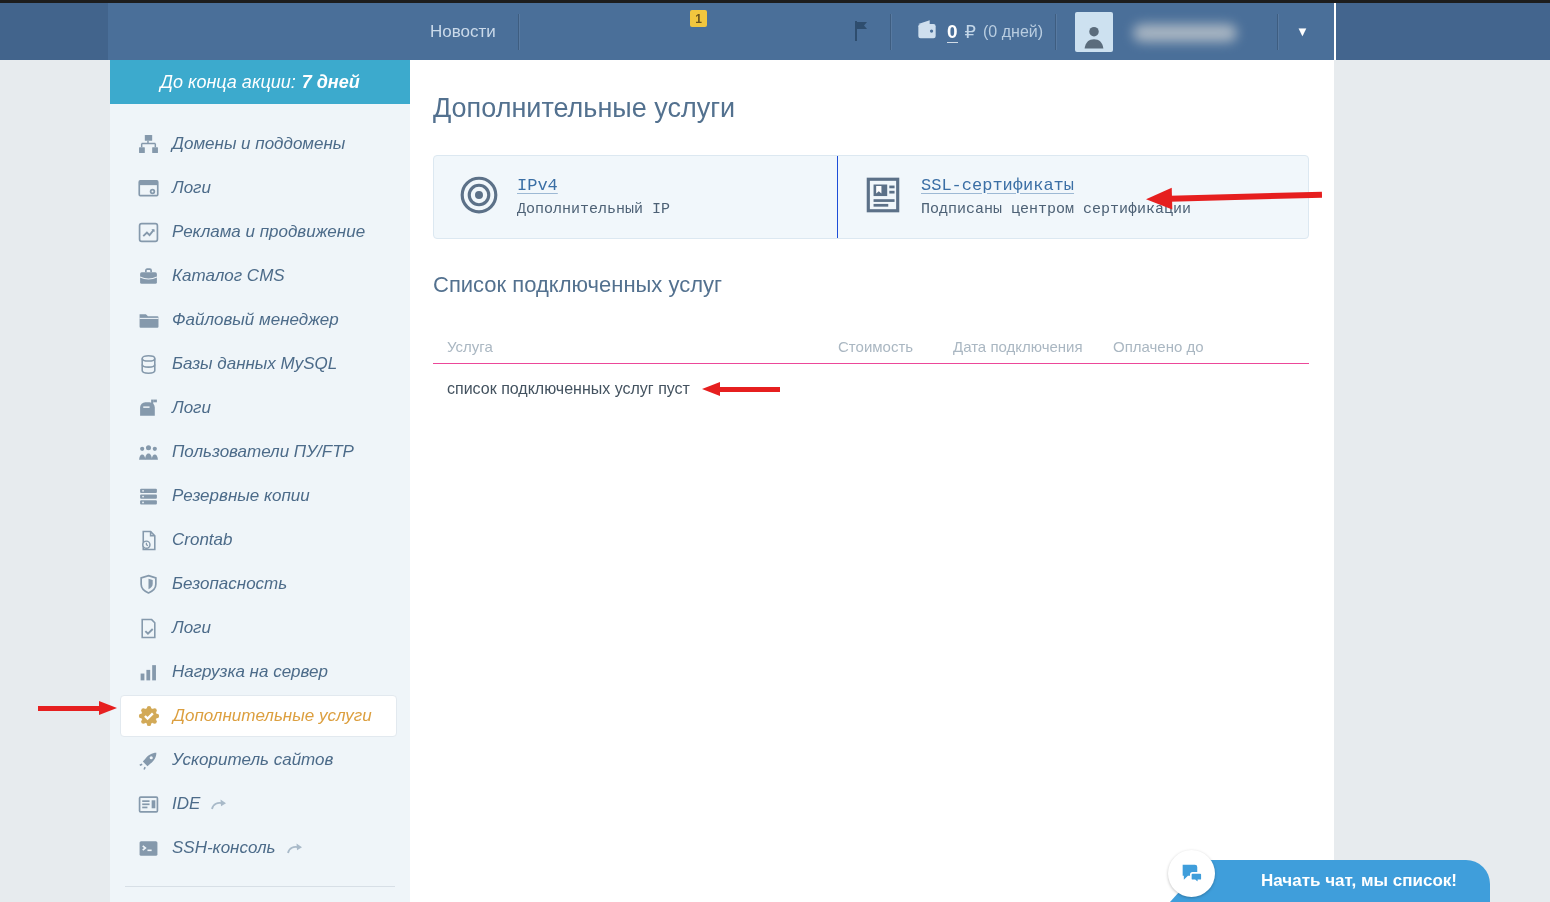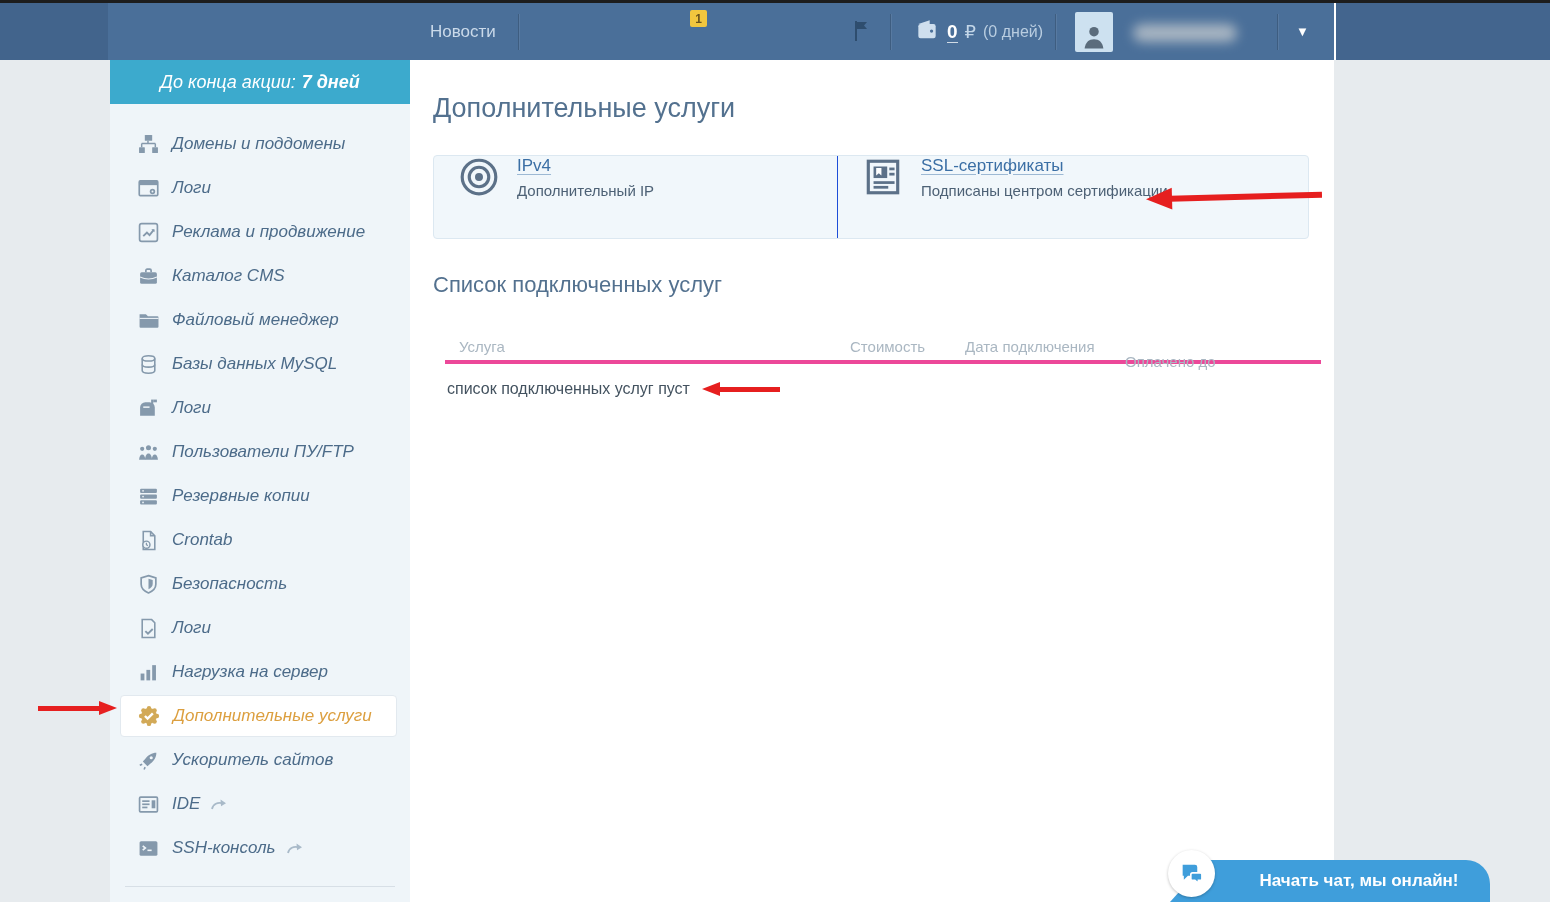--- a/index.html
+++ b/index.html
@@ -57,29 +57,29 @@
   .mi.active{background:#fff;border:1px solid #e2e9ef;border-radius:4px;
     margin:1px 13px 1px 10px;height:42px;padding-left:17px;}
   .mi.active .lbl{color:var(--orange);}
   .ext-arrow{margin-left:10px;display:flex;align-items:center;}
   .side-divider{position:absolute;left:15px;right:15px;top:826px;height:1px;background:#d7dfe6;}
   
   .content{position:absolute;left:410px;top:60px;width:924px;bottom:0;background:#fff;}
   .page-title{position:absolute;left:23px;top:33px;margin:0;font-size:27px;font-weight:400;color:var(--heading);}
   .svc-card{position:absolute;left:23px;top:95px;width:876px;height:84px;background:#f1f7fb;
     border:1px solid #dce8f1;border-radius:4px;display:flex;}
-  .svc{display:flex;align-items:flex-start;gap:17px;padding-left:24px;}
+  .svc{display:flex;align-items:center;gap:17px;padding-left:24px;font-family:Liberation Mono, monospace;}
   .svc.left{width:403px;}
   .svc.right{flex:1;border-left:1px solid #1d4ed8;}
   .svc a{font-size:17px;color:var(--link);text-decoration:underline;text-decoration-color:#9db9d4;text-underline-offset:3px;cursor:pointer;}
   .svc .sub{font-size:15px;color:var(--sub);margin-top:6px;}
   .section-title{position:absolute;left:23px;top:212px;margin:0;font-size:22px;font-weight:400;color:var(--heading);}
-  .thead{position:absolute;left:35px;top:272px;width:876px;height:32px;border-bottom:4px solid #ec4899;}
+  .thead{position:absolute;left:23px;top:272px;width:876px;height:32px;border-bottom:1px solid #ec4899;}
   .thead span{position:absolute;top:6px;font-size:15px;color:var(--thead);}
-  .th0{left:14px;} .th1{left:405px;} .th2{left:520px;} .th3{left:680px;margin-top:15px;}
+  .th0{left:14px;} .th1{left:405px;} .th2{left:520px;} .th3{left:680px;}
   .empty-text{position:absolute;left:37px;top:320px;font-size:16px;color:#43525f;}
   
   .annot{position:absolute;}
   .a-line{position:absolute;background:var(--red);}
   .a-head{position:absolute;width:0;height:0;}
   
   .chat{position:absolute;left:1170px;top:860px;width:320px;height:42px;cursor:pointer;}
   .chat-main{position:absolute;left:36px;right:0;top:0;bottom:0;background:var(--chat);border-top-right-radius:24px;}
   .chat-tri{position:absolute;left:0;top:0;width:38px;height:42px;background:var(--chat);
     clip-path:polygon(100% 0,100% 100%,0 100%);}
@@ -424,14 +424,14 @@
 
 <div class="chat">
   <div class="chat-tri"></div>
   <div class="chat-main"></div>
   <div class="chat-circle">
     <svg width="28" height="28" viewBox="0 0 24 24">
         <path d="M4 4h10.5a2 2 0 0 1 2 2v5.5a2 2 0 0 1-2 2h-6L5 17v-3.5h-1a0 0 0 0 1 0 0V4z" fill="#3f9edb"></path>
         <path d="M12.5 11h6.5a1.5 1.5 0 0 1 1.5 1.5v3.5a1.5 1.5 0 0 1-1.5 1.5h-1.5v2.5l-3-2.5h-2a1.5 1.5 0 0 1-1.5-1.5v-3.5a1.5 1.5 0 0 1 1.5-1.5z" fill="#3f9edb" stroke="#fff" stroke-width="1.4"></path>
       </svg>
   </div>
-  <div class="chat-label">Начать чат, мы онлайн!</div>
+  <div class="chat-label">Начать чат, мы список!</div>
 </div>
 
 </body></html>

